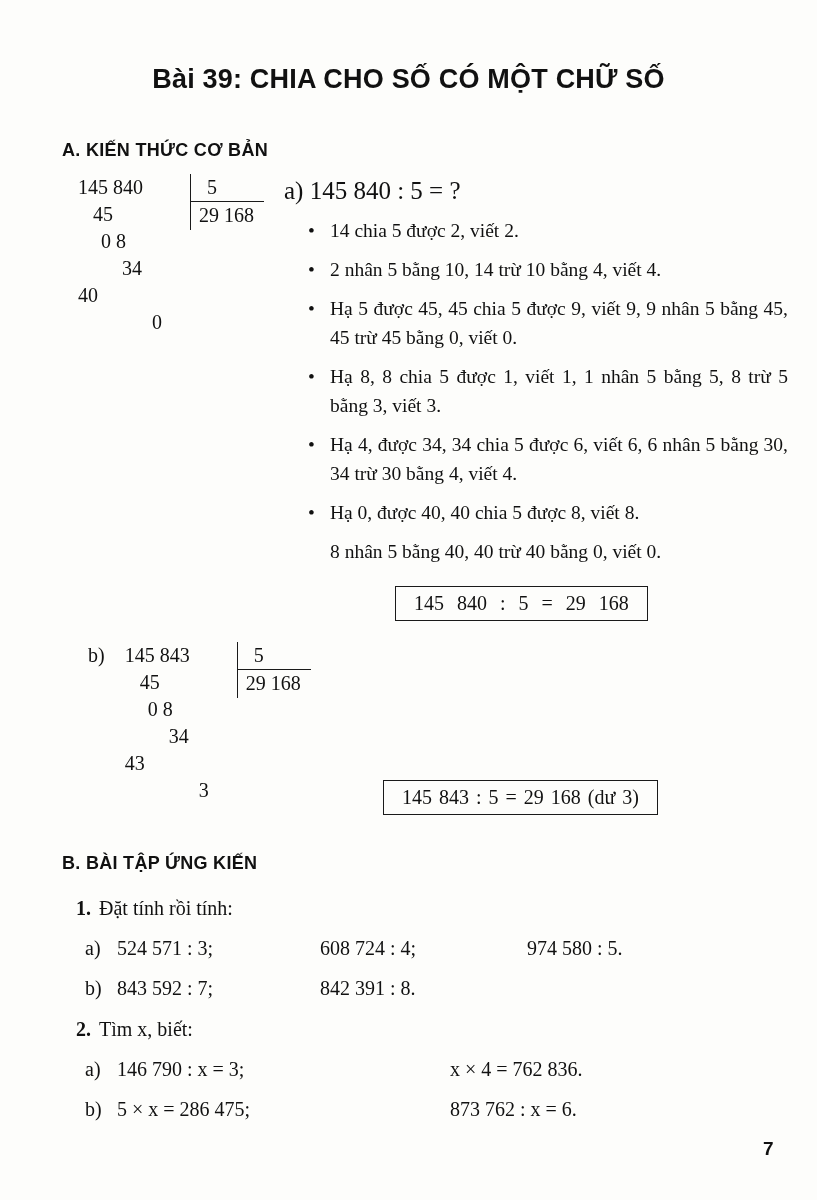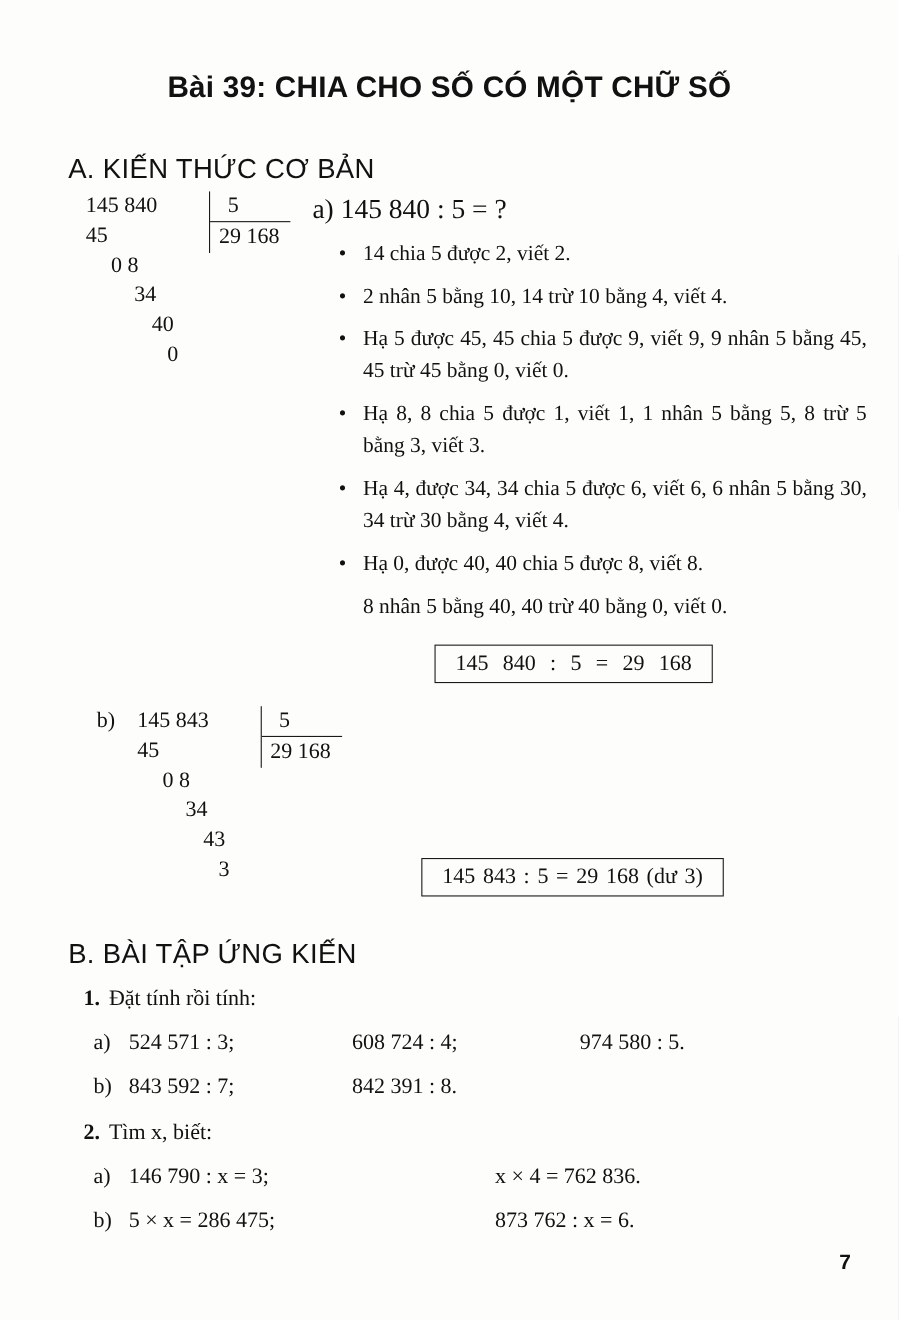--- a/index.html
+++ b/index.html
@@ -16,38 +16,38 @@
   
   .lesson-title {
     position:absolute; top:64px; left:0; right:0;
     text-align:center;
     font-family:"Liberation Sans", sans-serif;
     font-weight:bold; font-size:27px; letter-spacing:0.2px;
   }
   .section-heading {
     position:absolute; left:62px;
     font-family:"Liberation Sans", sans-serif;
-    font-weight:normal; font-size:25px; letter-spacing:0.3px;
+    font-weight:bold; font-size:18px; letter-spacing:0.3px;
   }
   .heading-a { top:140px; }
   .heading-b { top:853px; }
 
   
   .longdiv { position:absolute; display:flex; align-items:flex-start;
              font-size:20px; line-height:27px; }
   .longdiv-a { top:174px; left:78px; }
   .longdiv-b { top:642px; left:88px; }
   .ld-label { margin-right:20px; }
   .ld-left  { min-width:112px; }
   .ld-dividend { padding-right:5px; white-space:pre; }
   .ld-sub { white-space:pre; }
-  .ld-sub-0 { }
+  .ld-sub-0 { margin-left:15px; }
   .ld-sub-1 { margin-left:23px; }
   .ld-sub-2 { margin-left:44px; }
-  .ld-sub-3 { margin-left:60px; }
+  .ld-sub-3 { }
   .ld-sub-4 { margin-left:74px; }
   .ld-right { border-left:1.5px solid #1a1a1a; }
   .ld-divisor  { padding:0 14px 0 16px; }
   .ld-quotient { border-top:1.5px solid #1a1a1a; padding:0 10px 1px 8px; white-space:pre; }
 
   
   .example-a-label { position:absolute; top:177px; left:284px; font-size:25px; }
   .bullets { position:absolute; top:216px; left:308px; width:480px; font-size:19.5px; }
   .bullet-item { display:flex; margin-bottom:10px; line-height:29px; }
   .bullet-marker { flex:none; width:22px; }

